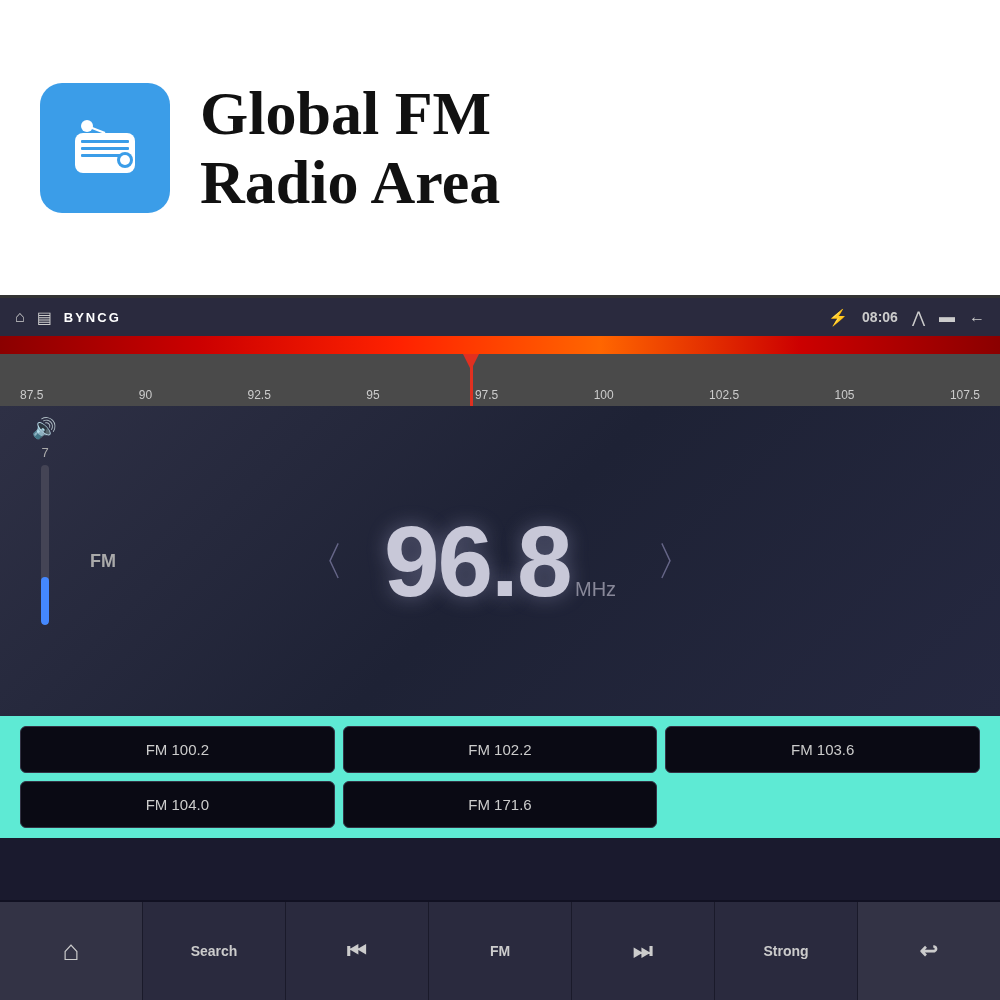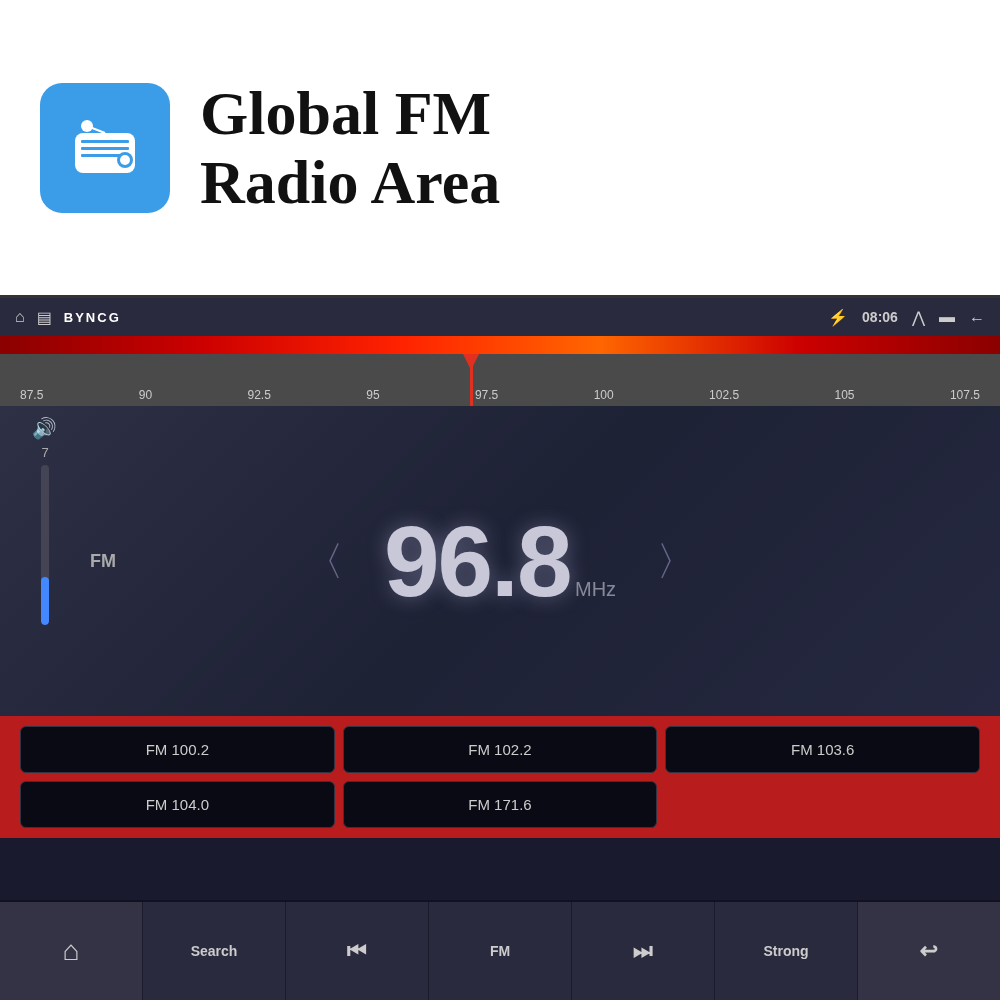--- a/index.html
+++ b/index.html
@@ -257,21 +257,21 @@
     #freq-unit {
       color: #888899;
       font-size: 20px;
       font-weight: normal;
     }
 
     
     #presets-section {
       width: 100%;
       padding: 10px 20px;
-      background: #b91c1c;
+      background: #5eead4;
     }
 
     #presets-grid {
       display: grid;
       grid-template-columns: 1fr 1fr 1fr;
       grid-template-rows: 1fr 1fr;
       gap: 8px;
     }
 
     .preset-btn {

